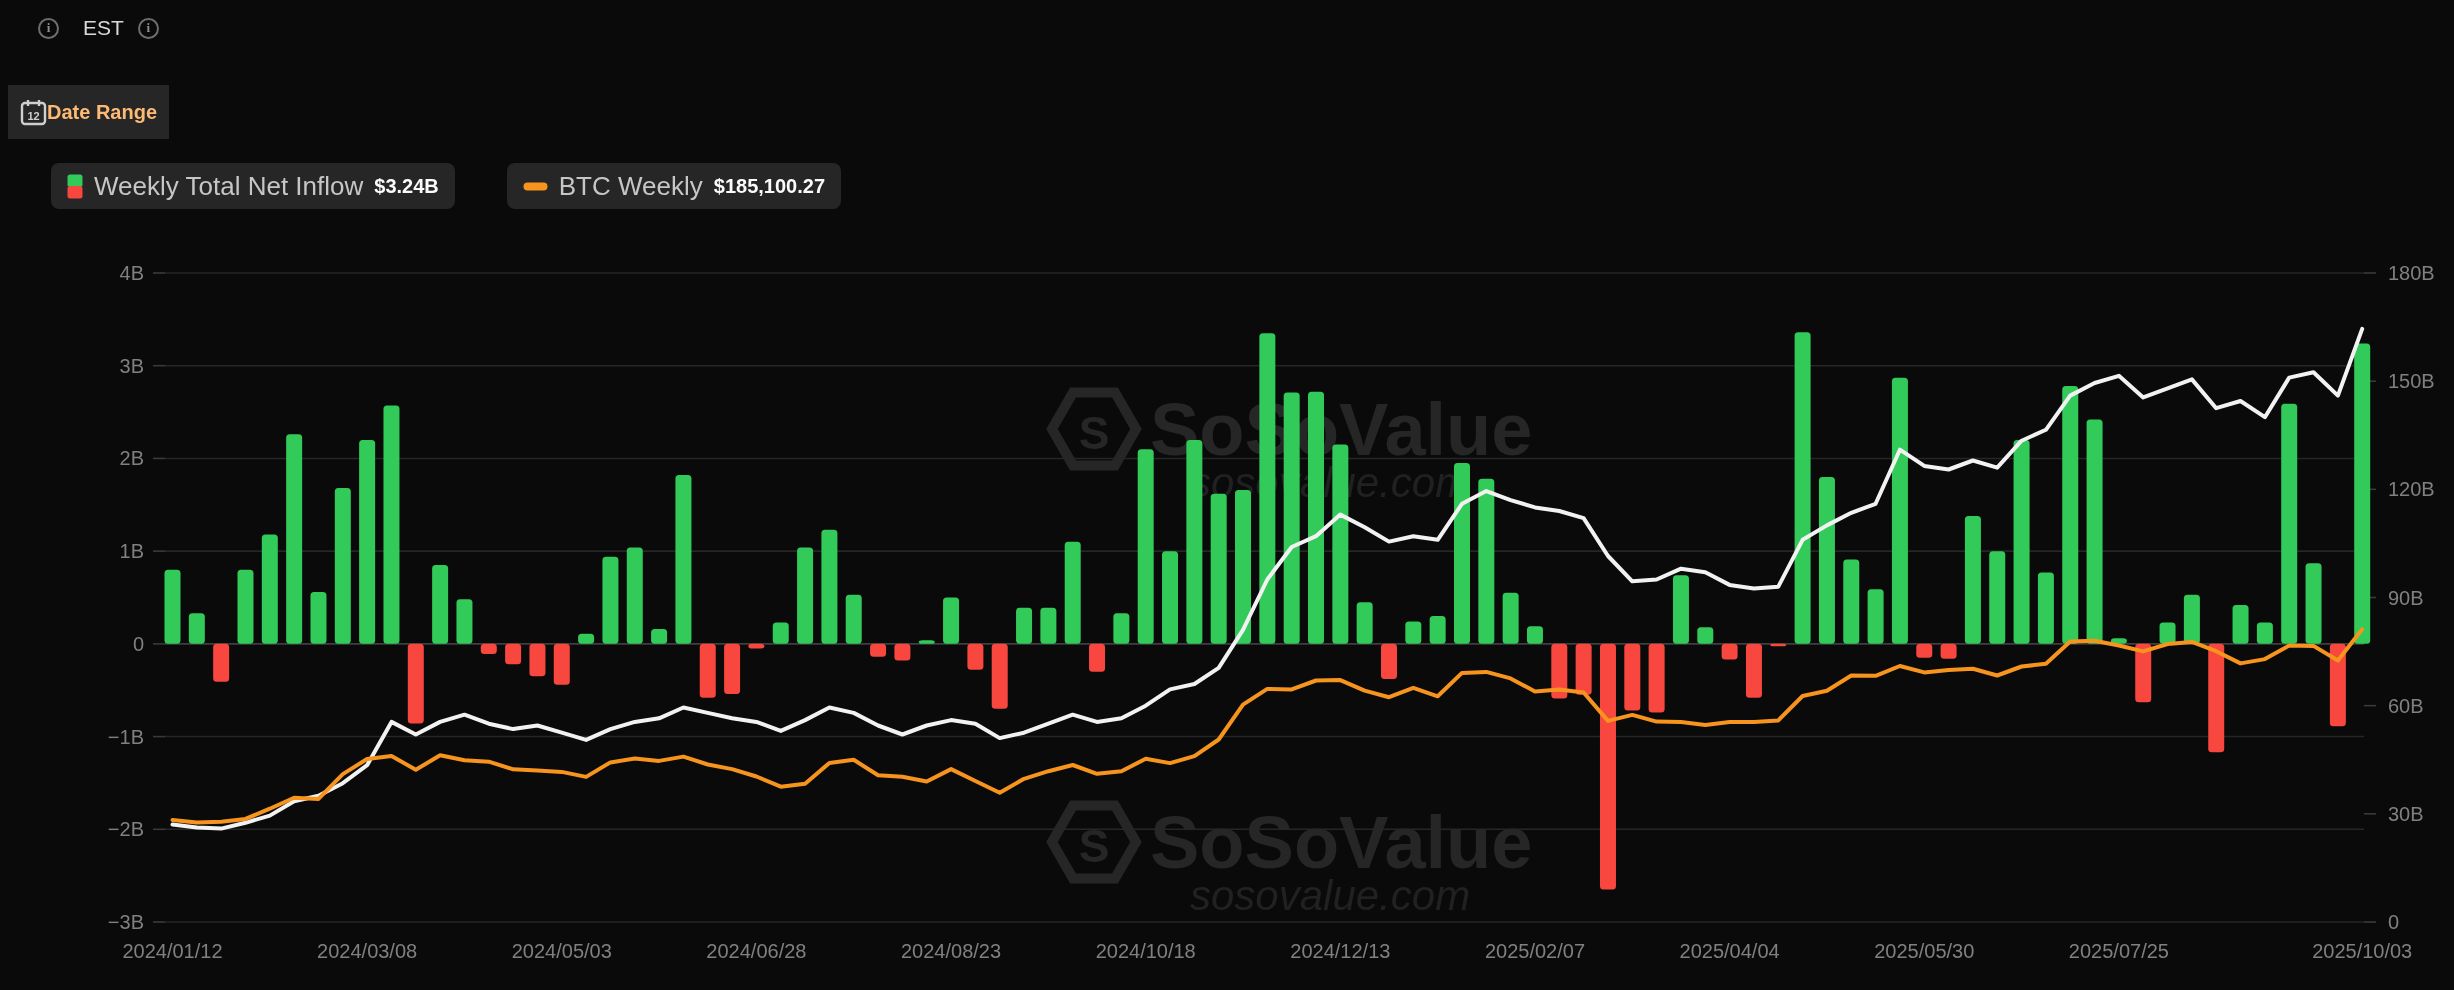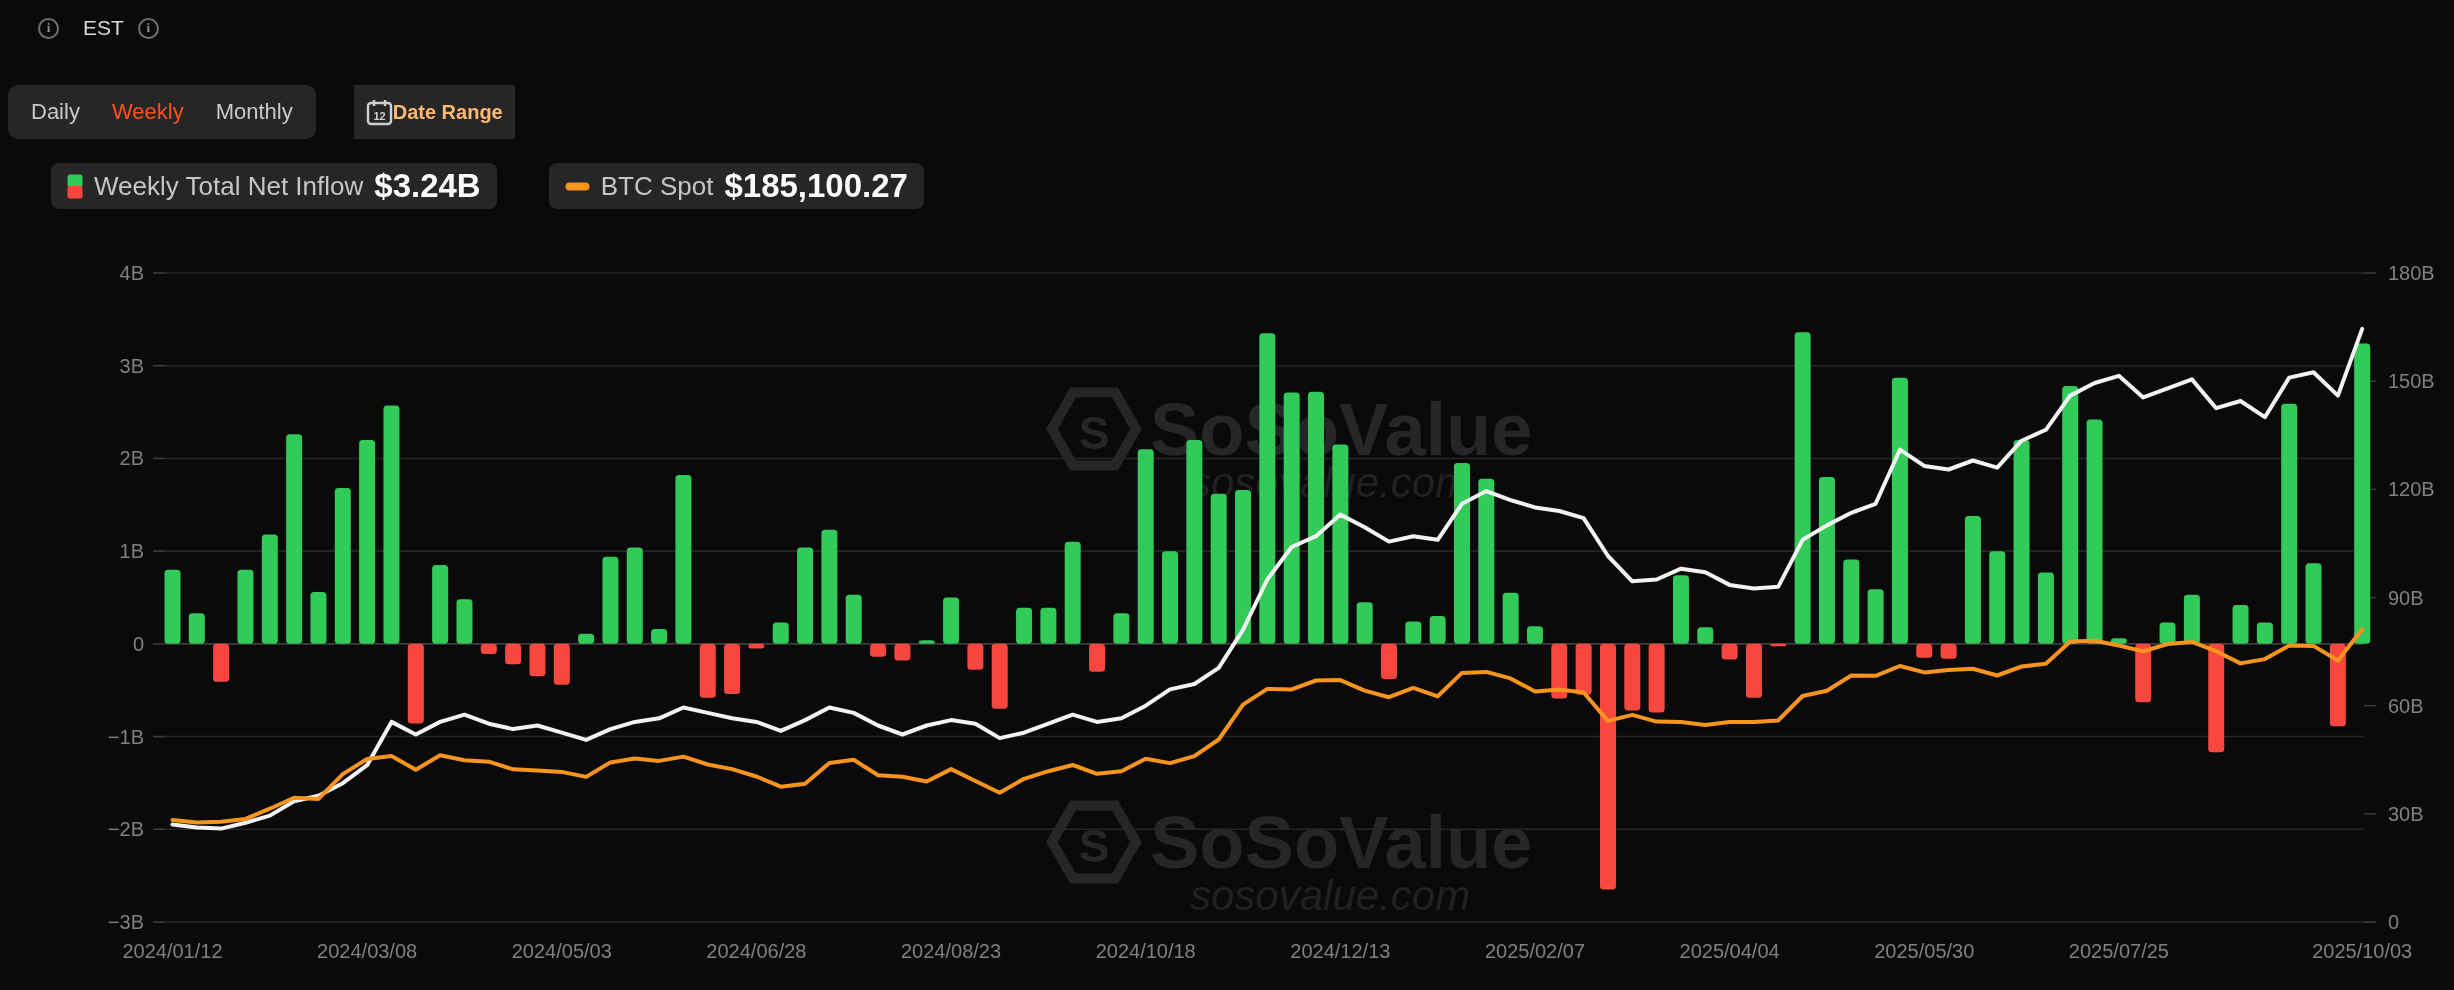--- a/index.html
+++ b/index.html
@@ -22,40 +22,35 @@
               display:flex; align-items:center; cursor:pointer; }
   .seg .tab.active { color:#ff4f1f; font-weight:500; }
   .btn-range { background:#262626; border-radius:0; display:flex; align-items:center;
                gap:0; padding:0 12px; cursor:pointer; }
   .btn-range span { font-size:20px; font-weight:600; color:#fdba74; }
 
   .legend { position:absolute; left:12px; top:163px; display:flex; gap:13px; }
   .pill { background:#262626; border-radius:8px; height:46px; display:flex;
           align-items:center; gap:11px; padding:0 16px; cursor:pointer;margin-left:39px; }
   .pill .lab { font-size:26px; color:#c6c6c6; }
-  .pill .val { font-size:33px; font-weight:700; color:#fafafa; }
+  .pill .val { font-size:20px; font-weight:700; color:#fafafa; }
 
   #chart-wrap { position:absolute; left:0; top:230px; width:2454px; height:760px;padding-left:32px; }
   svg text { font-family:"Liberation Sans", sans-serif; }
 </style>
 </head>
 <body>
 
 <div class="header">
   <span class="info-ic">i</span>
   <span class="tz">EST</span>
   <span class="info-ic">i</span>
 </div>
 
 <div class="controls">
-  <div class="seg" id="tabs">
-      <div class="tab">Daily</div>
-      <div class="tab active">Weekly</div>
-      <div class="tab">Monthly</div>
-    </div>
   <div class="btn-range">
     <svg width="27" height="27" viewBox="0 0 27 27">
       <rect x="2" y="4" width="23" height="21" rx="3" fill="none" stroke="#cfcfcf" stroke-width="2.4"></rect>
       <line x1="8" y1="1" x2="8" y2="7" stroke="#cfcfcf" stroke-width="2.4"></line>
       <line x1="19" y1="1" x2="19" y2="7" stroke="#cfcfcf" stroke-width="2.4"></line>
       <text id="cal-day" x="13.5" y="21" text-anchor="middle" font-size="11" font-weight="700" fill="#cfcfcf">12</text>
     </svg>
     <span>Date Range</span>
   </div>
 </div>
@@ -66,21 +61,21 @@
         <rect x="0.5" y="0.5" width="15" height="12.5" rx="2.5" fill="#32cb5a"></rect>
         <rect x="0.5" y="12" width="15" height="12.5" rx="2.5" fill="#f8473e"></rect>
       </svg>
       <span class="lab">Weekly Total Net Inflow</span>
       <span class="val">$3.24B</span>
     </div>
     <div class="pill">
       <svg width="25" height="9" viewBox="0 0 25 9">
         <rect x="0.5" y="0.5" width="24" height="8" rx="4" fill="#f7941e"></rect>
       </svg>
-      <span class="lab">BTC Spot</span>
+      <span class="lab">BTC Weekly</span>
       <span class="val">$185,100.27</span>
     </div>
   </div>
 
 <div id="chart-wrap">
   <svg id="chart-svg" width="2454" height="760" viewBox="0 0 2454 760">
       <line x1="133" x2="2332" y1="43" y2="43" stroke="#262626" stroke-width="1.6"></line>
       <line x1="121" x2="133" y1="43" y2="43" stroke="#3a3a3a" stroke-width="1.6"></line>
       <text x="112" y="50" text-anchor="end" font-size="20" fill="#808080">4B</text>
       <line x1="133" x2="2332" y1="135.71428571428578" y2="135.71428571428578" stroke="#262626" stroke-width="1.6"></line>

